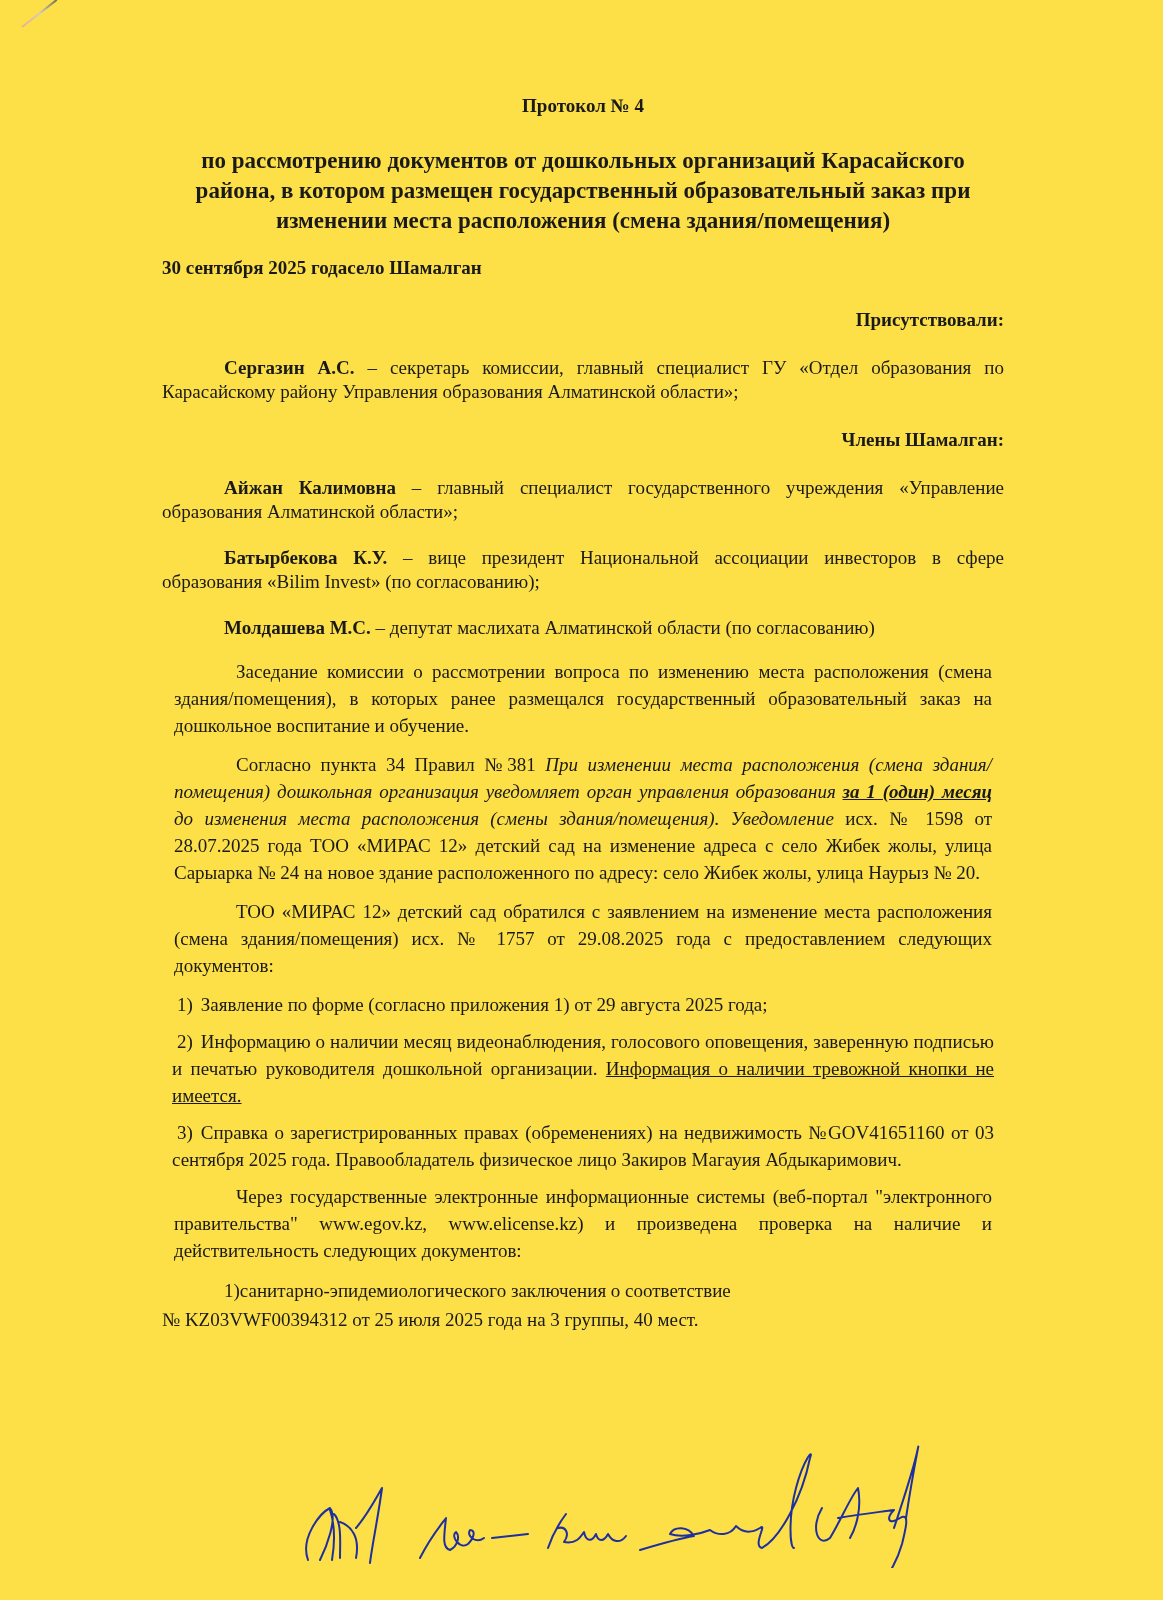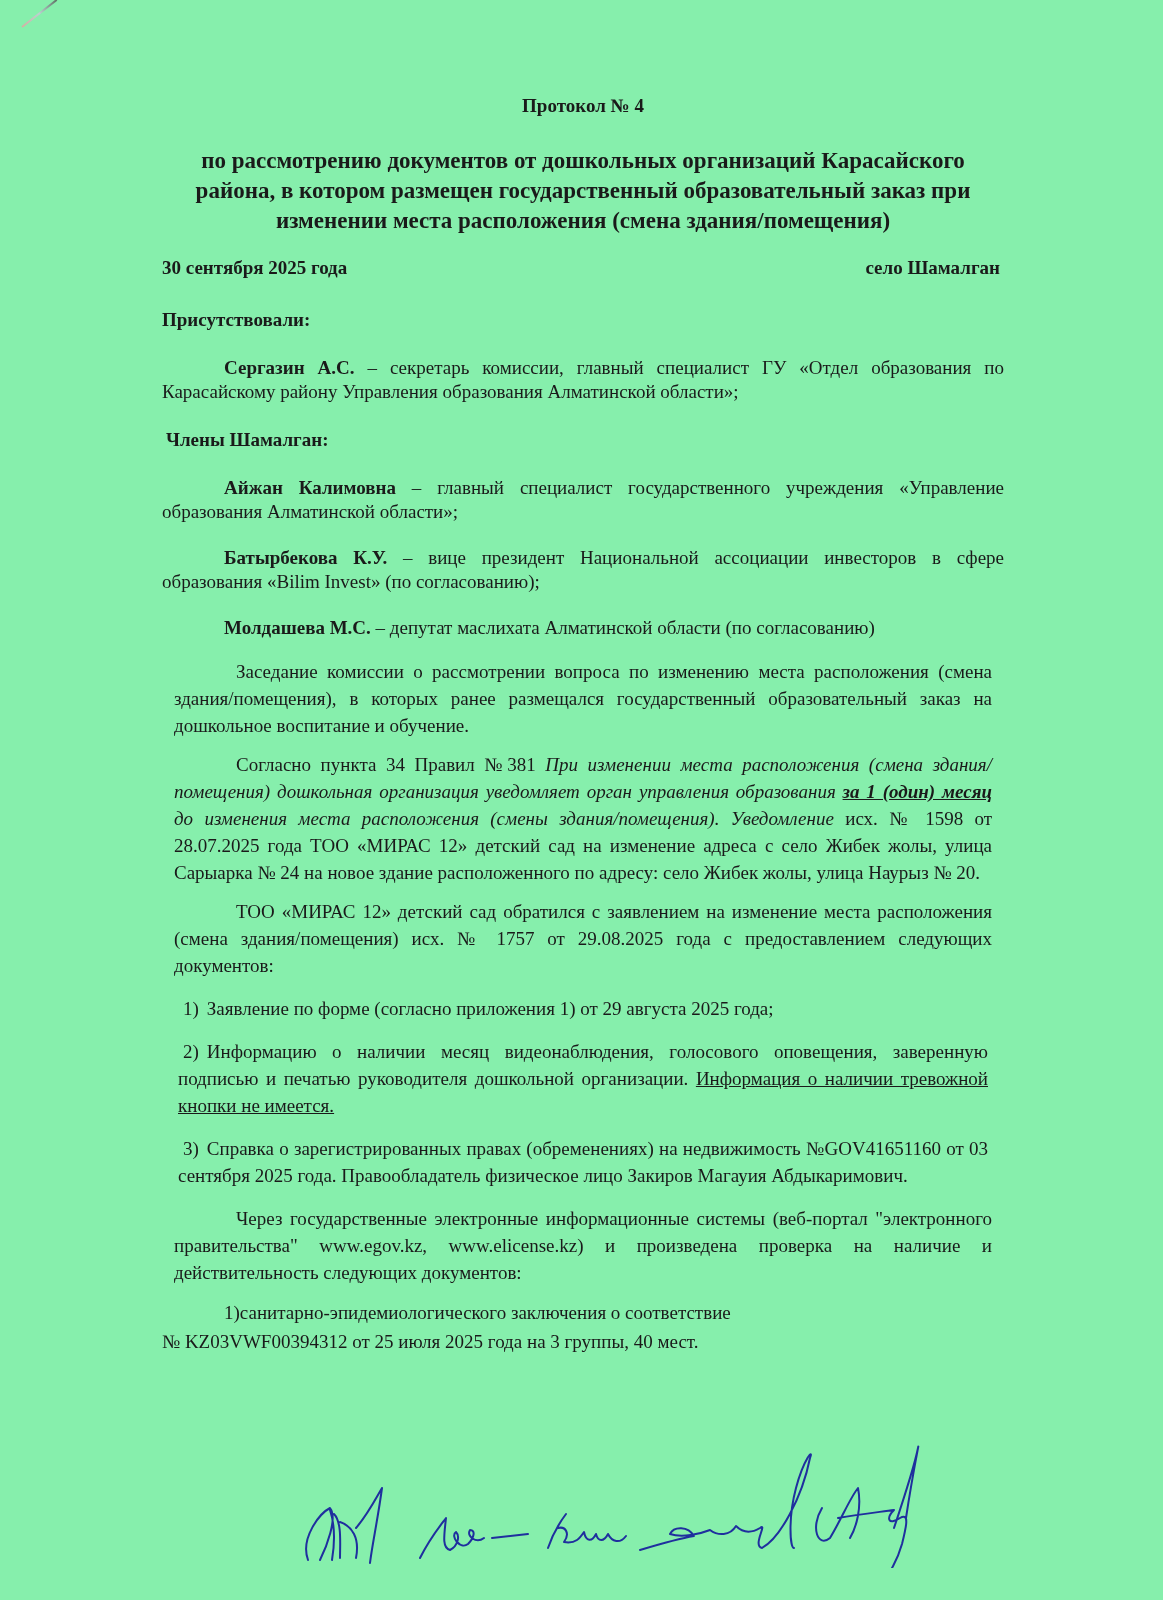--- a/index.html
+++ b/index.html
@@ -13,21 +13,21 @@
       position: relative;
       overflow: hidden;
       font-family: "Liberation Serif", serif;
       color: #1a1a1a;
     }
     .page {
       position: absolute;
       left: 0; top: 0;
       width: 1163px;
       height: 1600px;
-      background: #86efac;
+      background: #fde047;
     }
     .corner-mark {
       position: absolute;
       left: 22px;
       top: 26px;
       width: 44px;
       height: 2px;
       background: linear-gradient(90deg, #e8a0a0, #c8c8d8, #555);
       transform: rotate(-38deg);
       transform-origin: left center;
@@ -50,47 +50,47 @@
     }
     .subtitle {
       text-align: center;
       font-weight: bold;
       font-size: 23px;
       line-height: 30px;
       margin: 0 0 18px 0;
     }
     .dateline {
       display: flex;
-      justify-content: space-between;
       font-weight: bold;
       margin: 0 0 24px 0;
       line-height: 28px;
     }
     .dateline .place { padding-right: 4px; }
     .section-label {
       font-weight: bold;
       margin: 0 0 22px 0;
+      text-align: right;
     }
     .section-label.members { padding-left: 4px; }
     .member {
       text-align: justify;
       text-indent: 62px;
       margin: 0 0 22px 0;
       line-height: 24px;
     }
     .member b { font-weight: bold; }
     .para {
       text-align: justify;
       text-indent: 62px;
       margin: 12px;
       line-height: 27px;
     }
     .list-item {
       text-align: justify;
-      margin: 16px;
+      margin: 10px;
       line-height: 27px;
       padding-left: 0;
     }
     .list-item .num { padding-left: 5px; padding-right: 8px; }
     .underline { text-decoration: underline; }
     .bold-ul { font-weight: bold; font-style: italic; text-decoration: underline; }
     i { font-style: italic; }
     .para.check { margin-top: 0; }
     .sanit {
       margin: 0;

